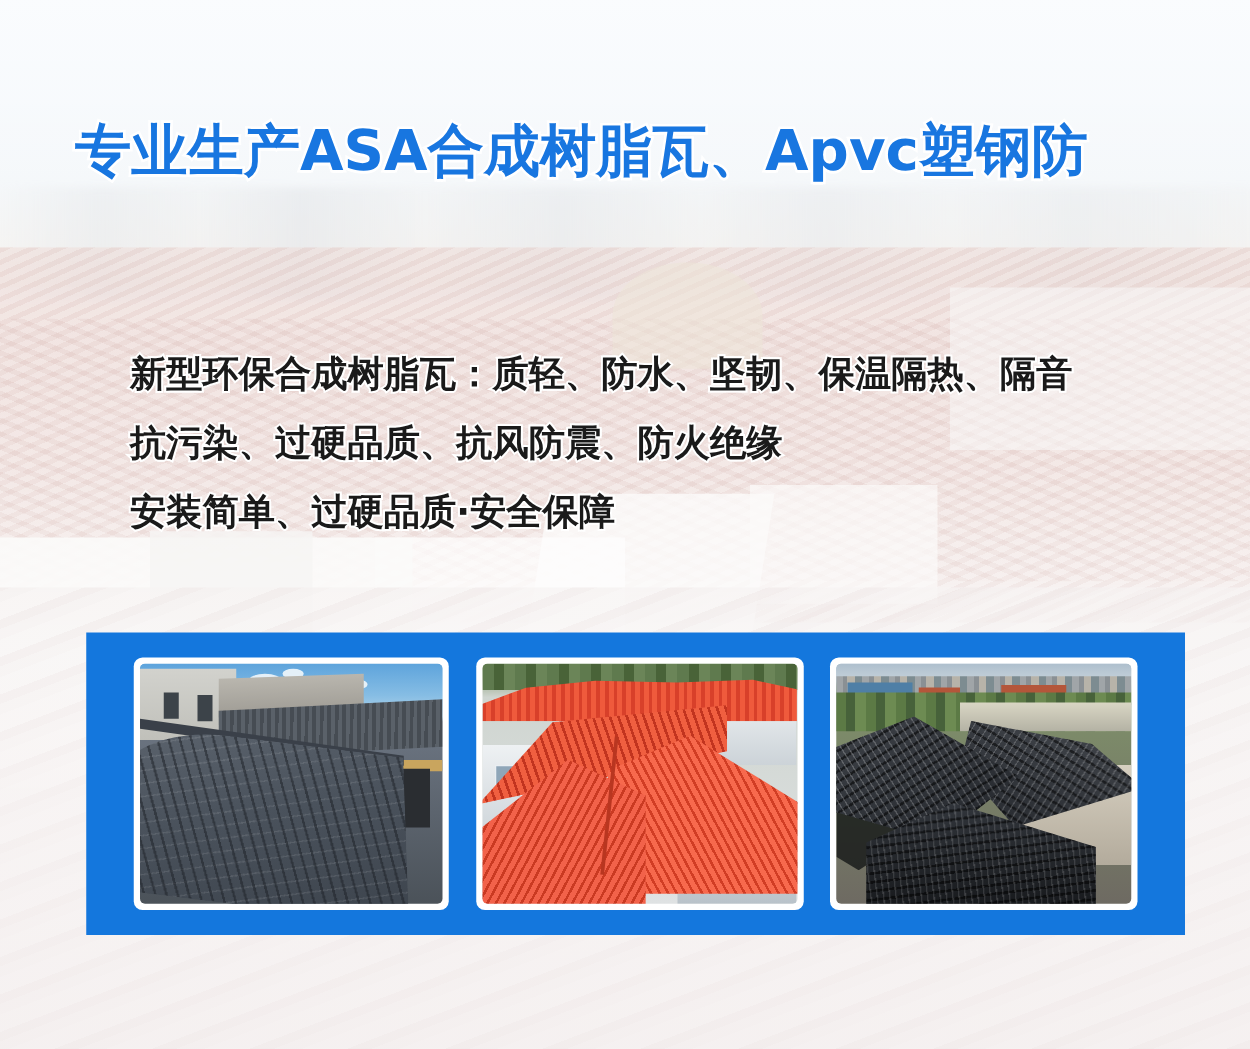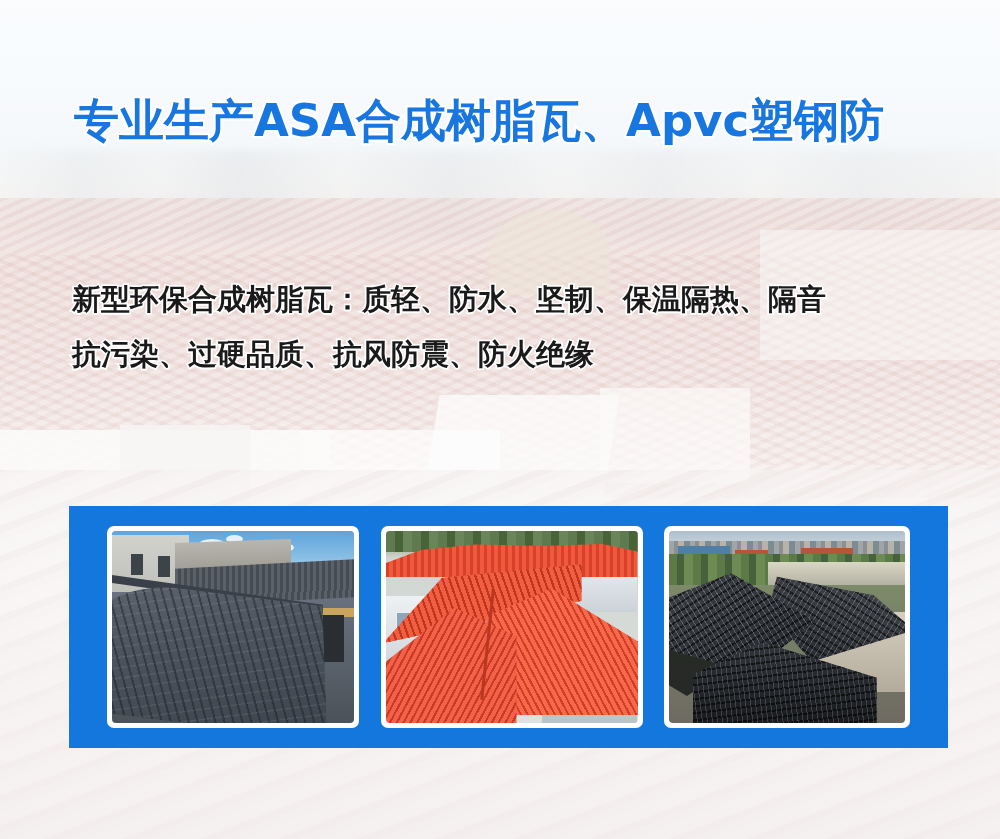--- a/index.html
+++ b/index.html
@@ -143,42 +143,41 @@
     line-height: 62px;
     letter-spacing: 0px;
     color: #1876e0;
     -webkit-text-stroke: 4px #ffffff;
     paint-order: stroke fill;
     text-shadow:
        2px 0 0 rgba(255,255,255,0.9),
       -2px 0 0 rgba(255,255,255,0.9),
        0 2px 0 rgba(255,255,255,0.9),
        0 -2px 0 rgba(255,255,255,0.9);
-    margin-left: 14px;
   }
   .headline .hl-line { display: block; white-space: nowrap; }
 
   .subhead {
     position: absolute;
     left: 72px;
     top: 272px;
     width: 880px;
     font-size: 29px;
     font-weight: bold;
     line-height: 55px;
     color: #1a1a1a;
     -webkit-text-stroke: 3px #ffffff;
     paint-order: stroke fill;
     text-shadow:
        1.5px 0 0 rgba(255,255,255,0.95),
       -1.5px 0 0 rgba(255,255,255,0.95),
        0 1.5px 0 rgba(255,255,255,0.95),
        0 -1.5px 0 rgba(255,255,255,0.95);
   }
-  .subhead .sub-line { display: block; white-space: nowrap; }
+  .subhead .sub-line { display: block; white-space: nowrap; margin-left: 32px; }
 
   
   .photo-frame {
     position: absolute;
     left: 69px;
     top: 506px;
     width: 879px;
     height: 242px;
     background: #1477dd;
   }
@@ -341,20 +340,21 @@
     <div class="bg-wash"></div>
   </div>
 
   <div class="headline">
     <span class="hl-line">专业生产ASA合成树脂瓦、Apvc塑钢防</span>
   </div>
 
   <div class="subhead">
     <span class="sub-line">新型环保合成树脂瓦：质轻、防水、坚韧、保温隔热、隔音</span>
     <span class="sub-line">抗污染、过硬品质、抗风防震、防火绝缘</span>
+    <span class="sub-line">安装简单、过硬品质·安全保障</span>
   </div>
 
   <div class="photo-frame">
     <div class="photo-row">
 
       <div class="photo-card pc1">
         <div class="photo-inner p1">
           <div class="sky"></div>
           <div class="cloud c1"></div>
           <div class="cloud c2"></div>

